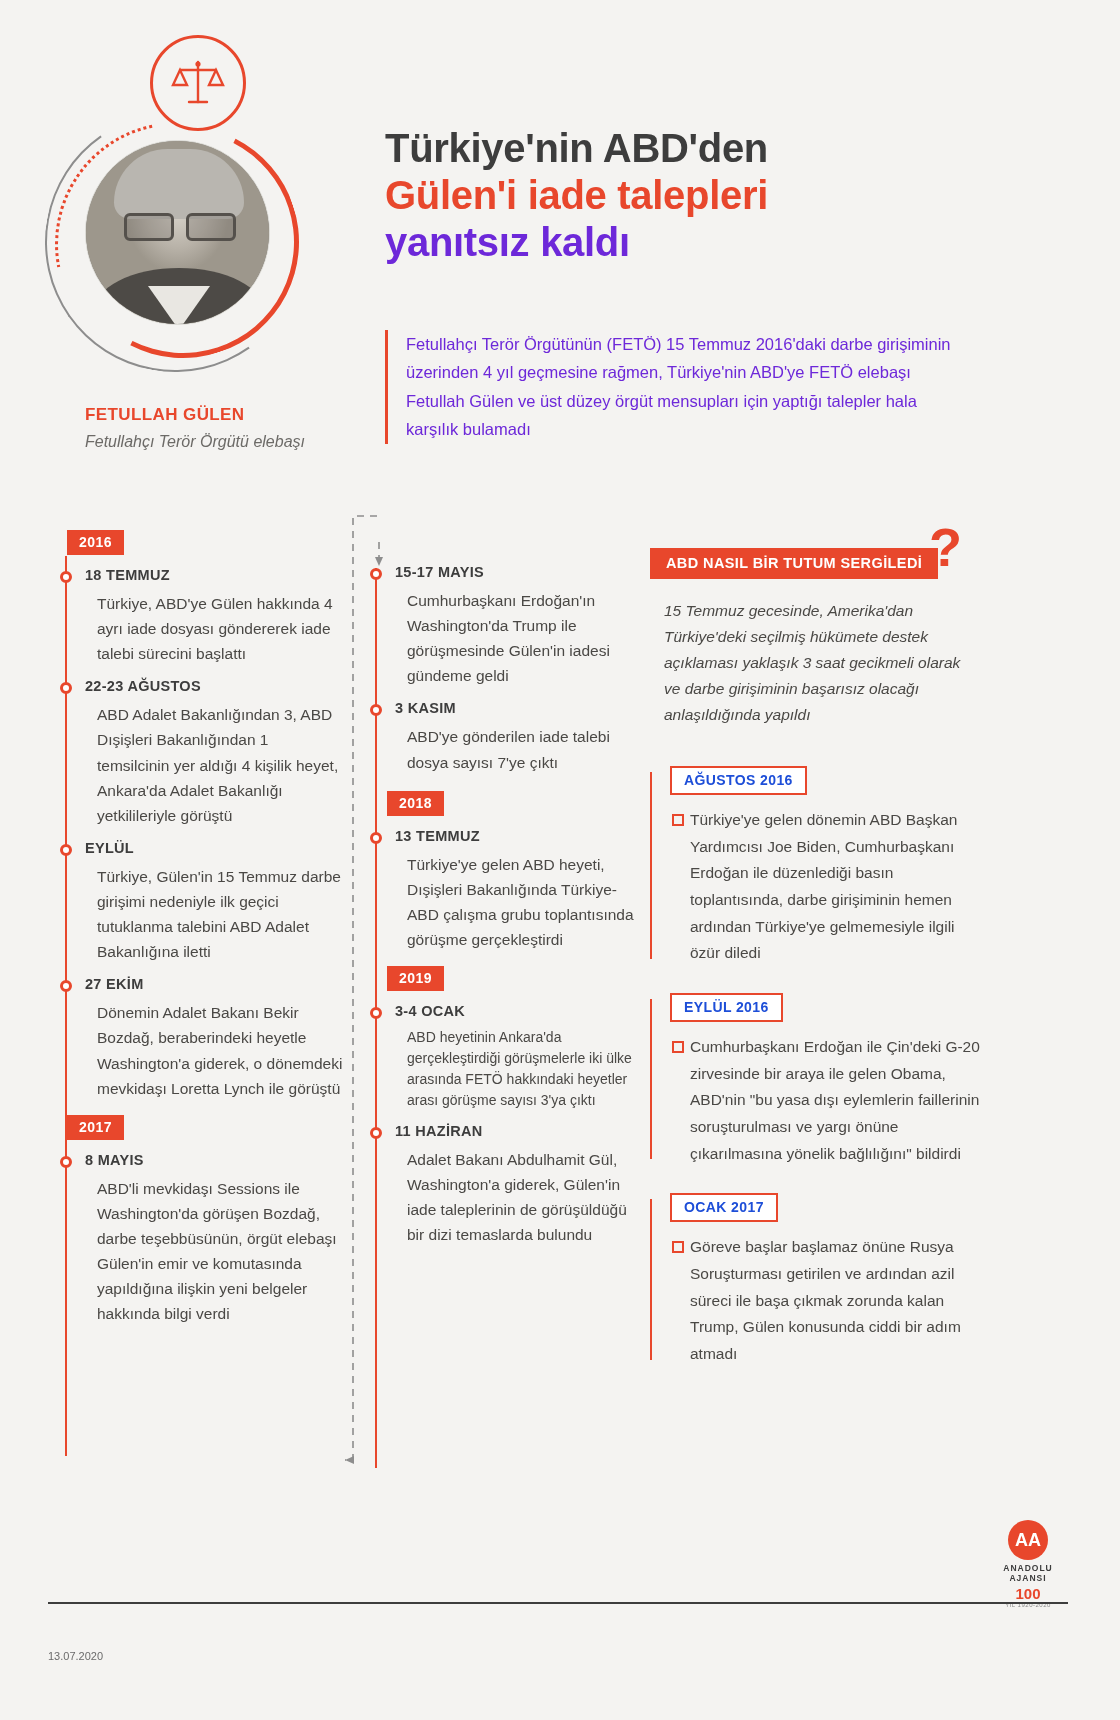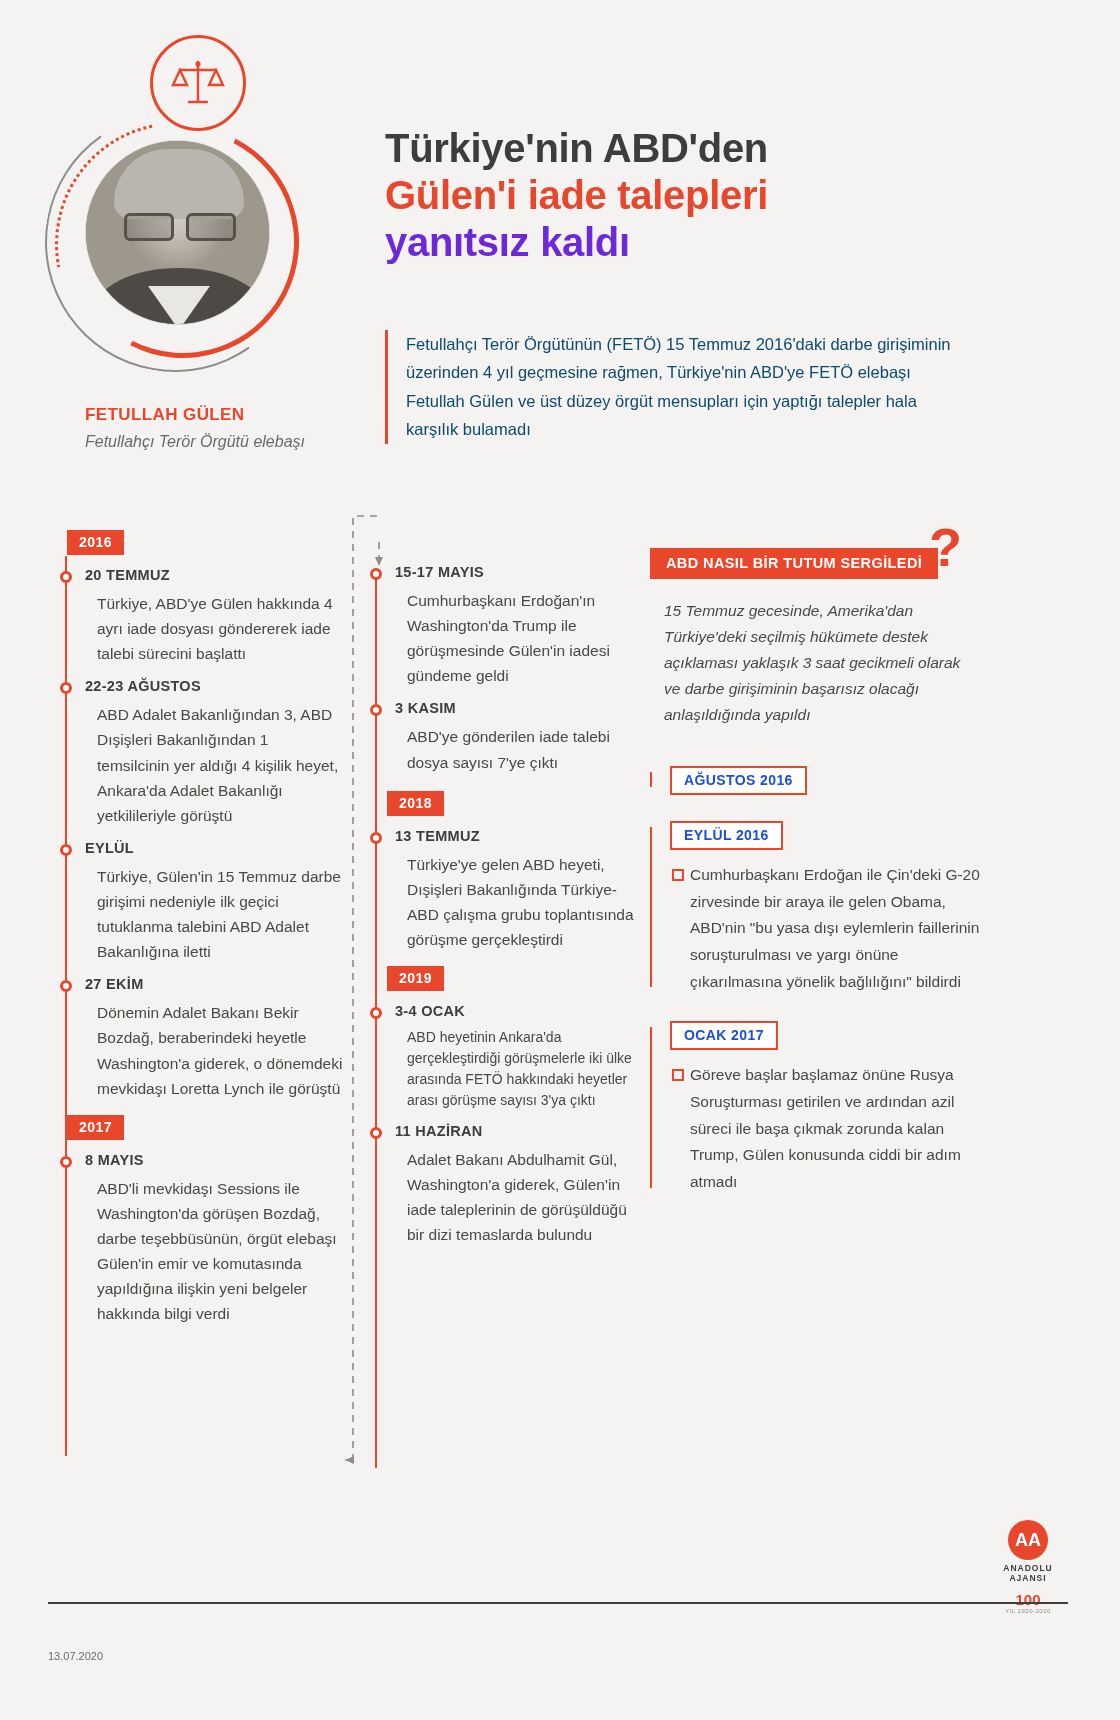--- a/index.html
+++ b/index.html
@@ -129,21 +129,21 @@
   .t-red { color: #e8472c; }
   .t-grey { color: #6d28d9; }
   .lede {
     position: absolute;
     left: 385px; top: 330px;
     width: 570px;
     border-left: 3px solid #e8472c;
     padding-left: 18px;
     font-size: 16.5px;
     line-height: 1.72;
-    color: #0c4a6e;
+    color: #6d28d9;
   }
   
   .col { position: absolute; }
   .col1 { left: 55px; top: 530px; width: 290px; }
   .col2 { left: 345px; top: 530px; width: 290px; }
   .col3 { left: 650px; top: 520px; width: 330px; }
 
   .axis {
     position: absolute;
     top: 0; bottom: 0; width: 2px;
@@ -236,21 +236,21 @@
     position: absolute; right: 52px; top: 1520px;
     width: 80px; text-align: center;
   }
   .logo .aa-circle {
     width: 40px; height: 40px; border-radius: 50%;
     background: #e8472c; margin: 0 auto;
     color: #fff; font-weight: bold; font-size: 18px;
     display:flex; align-items:center; justify-content:center;
   }
   .logo .aa-name { font-size: 8.5px; font-weight: bold; color: #3d3d3d; letter-spacing: 1px; margin-top: 3px; }
-  .logo .aa-100 { font-size: 15px; font-weight: bold; color: #e8472c; margin-top: 8px; }
+  .logo .aa-100 { font-size: 15px; font-weight: bold; color: #e8472c; margin-top: 2px; }
   .logo .aa-sub { font-size: 6px; color: #8a8a8a; letter-spacing: .5px; }
 </style>
 </head>
 <body>
 
 <div class="page">
 
   <div class="header">
 
     <div class="emblem">
@@ -300,21 +300,21 @@
     <polygon points="0,952 9,948 9,956" fill="#8d8d8d"></polygon>
   </svg>
 
   <div class="col col1">
     <div class="axis"></div>
 
     <div class="yearchip">2016</div>
 
     <div class="entry">
       <span class="dot"></span>
-      <div class="date">20 TEMMUZ</div>
+      <div class="date">18 TEMMUZ</div>
       <div class="body">Türkiye, ABD'ye Gülen hakkında 4 ayrı iade dosyası göndererek iade talebi sürecini başlattı</div>
     </div>
 
     <div class="entry">
       <span class="dot"></span>
       <div class="date">22-23 AĞUSTOS</div>
       <div class="body">ABD Adalet Bakanlığından 3, ABD Dışişleri Bakanlığından 1 temsilcinin yer aldığı 4 kişilik heyet, Ankara'da Adalet Bakanlığı yetkilileriyle görüştü</div>
     </div>
 
     <div class="entry">
@@ -381,20 +381,21 @@
 
   <div class="col col3">
     <div class="qmark">?</div>
     <div class="banner">ABD NASIL BİR TUTUM SERGİLEDİ</div>
     <div class="rbody">15 Temmuz gecesinde, Amerika'dan Türkiye'deki seçilmiş hükümete destek açıklaması yaklaşık 3 saat gecikmeli olarak ve darbe girişiminin başarısız olacağı anlaşıldığında yapıldı</div>
 
     <div style="position:absolute; left:0; top:230px; width:330px;">
       <div class="rsection">
         <span class="rline"></span>
         <span class="rchip">AĞUSTOS 2016</span>
+        <div class="rtext">Türkiye'ye gelen dönemin ABD Başkan Yardımcısı Joe Biden, Cumhurbaşkanı Erdoğan ile düzenlediği basın toplantısında, darbe girişiminin hemen ardından Türkiye'ye gelmemesiyle ilgili özür diledi</div>
       </div>
 
       <div class="rsection" style="margin-top:26px;">
         <span class="rline"></span>
         <span class="rchip">EYLÜL 2016</span>
         <div class="rtext">Cumhurbaşkanı Erdoğan ile Çin'deki G-20 zirvesinde bir araya ile gelen Obama, ABD'nin "bu yasa dışı eylemlerin faillerinin soruşturulması ve yargı önüne çıkarılmasına yönelik bağlılığını" bildirdi</div>
       </div>
 
       <div class="rsection" style="margin-top:26px;">
         <span class="rline"></span>

